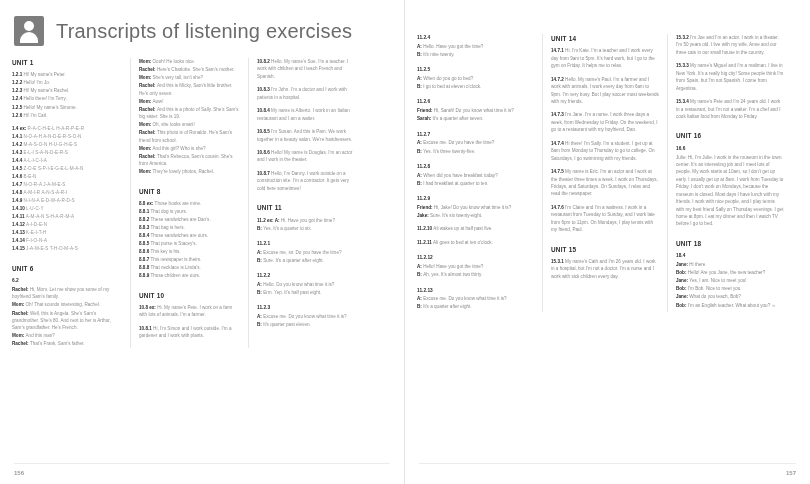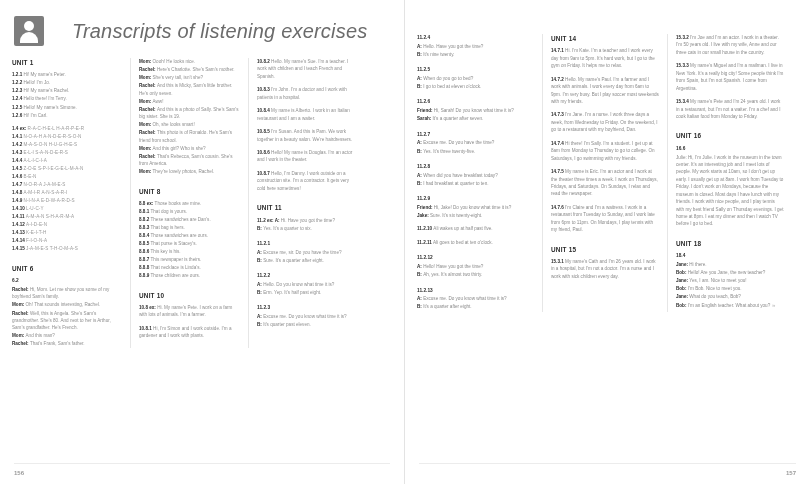--- a/index.html
+++ b/index.html
@@ -26,22 +26,22 @@
   }
   .header-icon .head{
     position:absolute;left:50%;top:5px;transform:translateX(-50%);
     width:10px;height:10px;border-radius:50%;background:#ffffff;
   }
   .header-icon .body{
     position:absolute;left:50%;top:16px;transform:translateX(-50%);
     width:18px;height:11px;border-radius:9px 9px 0 0;background:#ffffff;
   }
   .header-title{
-    margin-left:28px;font-size:20px;font-weight:300;color:#6b6b6b;
-    letter-spacing:.2px;white-space:nowrap;font-style:italic;
+    margin-left:12px;font-size:20px;font-weight:300;color:#6b6b6b;
+    letter-spacing:.2px;white-space:nowrap;
   }
 
   
   .cols{display:flex;padding:0 12px;box-sizing:border-box;}
   .page-left .cols{padding-top:12px;}
   .page-right .cols{padding-top:6px;}
   .col{
     width:118px;flex:0 0 118px;
     padding-right:8px;box-sizing:border-box;
     font-size:4.6px;line-height:1.62;

